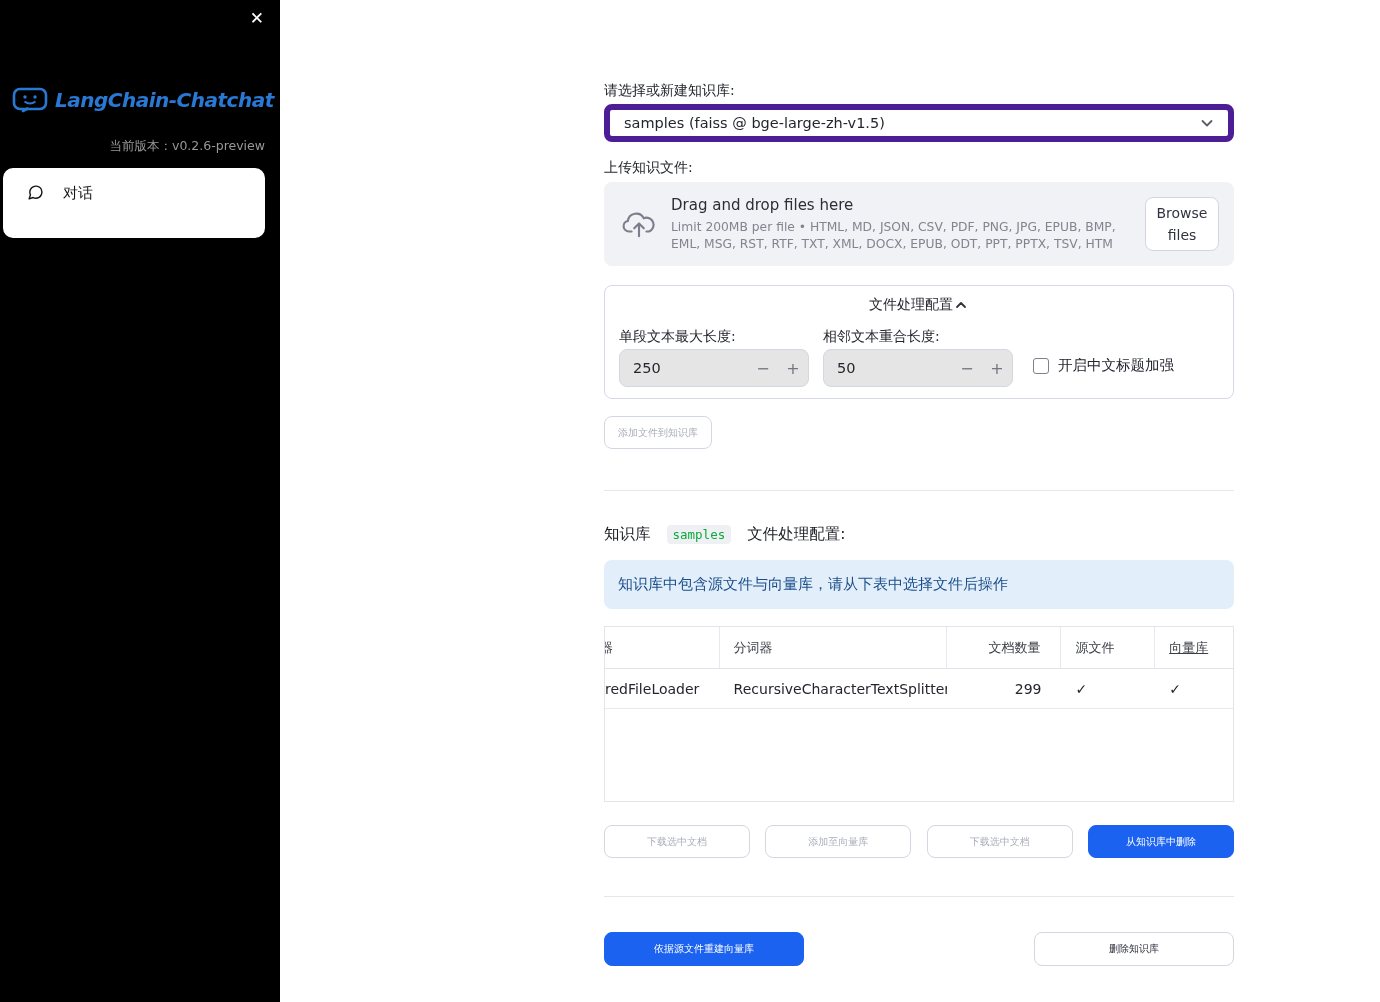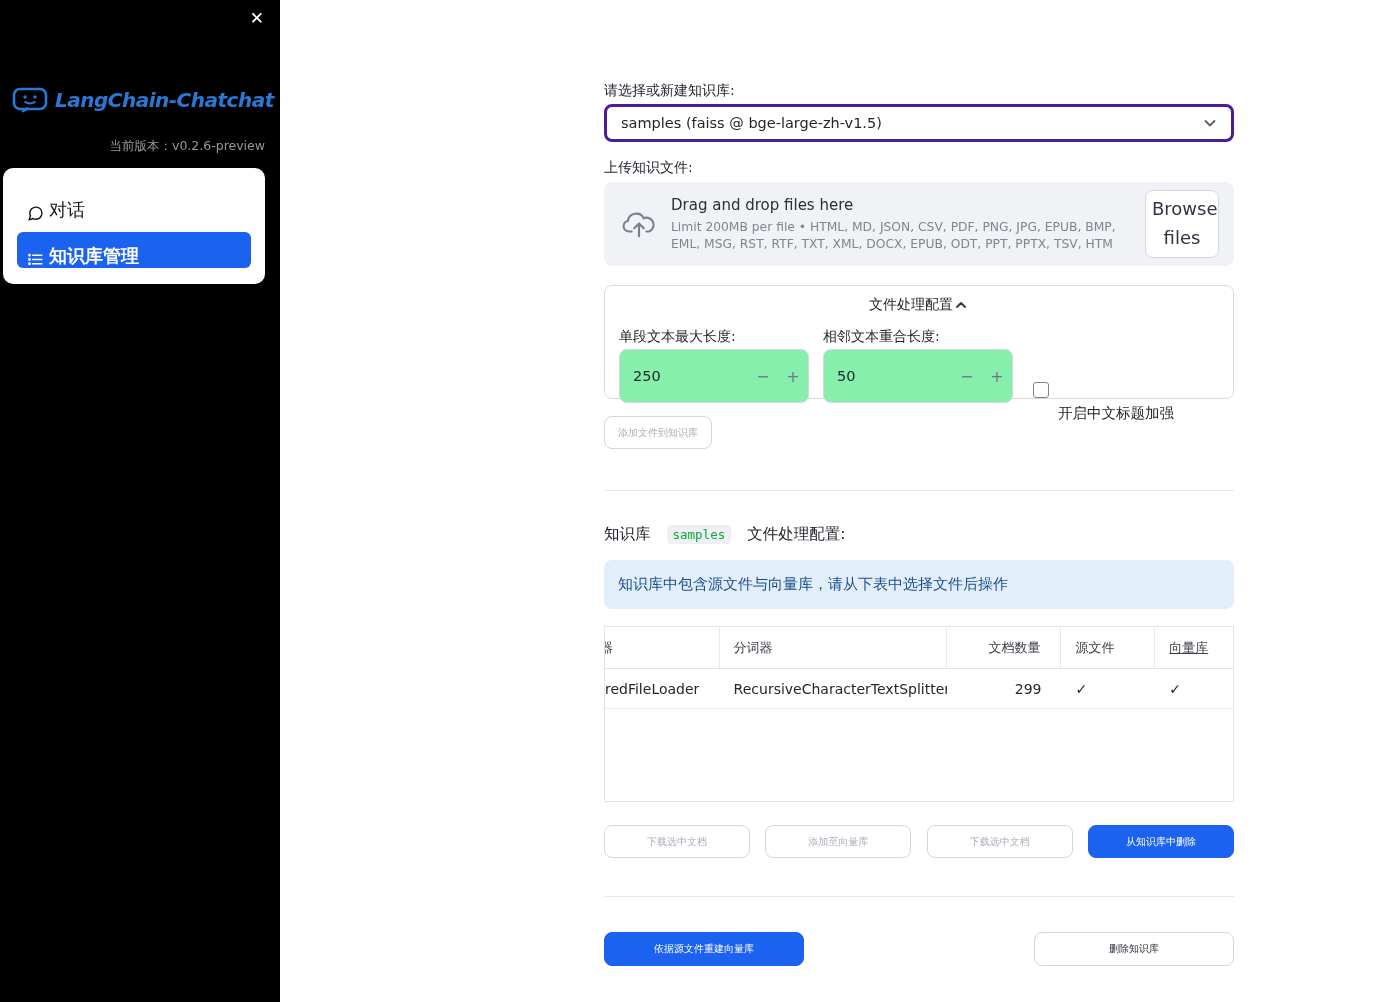--- a/index.html
+++ b/index.html
@@ -34,91 +34,91 @@
   .version {
     position: absolute; top: 138px; right: 15px;
     color: #989898; font-size: 12.5px;
   }
   .menu-card {
     position: absolute; top: 168px; left: 3px; width: 262px;
     background: #ffffff; border-radius: 10px;
     padding: 16px 14px;
   }
   .menu-item {
-    display: flex; align-items: flex-end; gap: 5px;
+    display: flex; align-items: flex-start; gap: 19px;
     height: 38px; padding: 0 10px; border-radius: 6px;
-    font-size: 18px; color: #141414; cursor: pointer;
+    font-size: 15px; color: #141414; cursor: pointer;
   }
   .menu-item.active {
     margin-top: 10px; height: 36px;
     background: #1b62f0; color: #ffffff; font-weight: bold;
   }
   .mi-icon { display: flex; align-items: center; }
 
   
   .main { position: absolute; left: 604px; top: 0; width: 630px; height: 1002px; }
   .field-label { position: absolute; left: 0; font-size: 14px; color: #24262e; }
   .lbl-kb { top: 82px; }
   .lbl-upload { top: 159px; }
 
   .selectbox {
     position: absolute; top: 104px; left: 0; width: 630px; height: 38px;
-    background: #fff; border: 3px solid #4c1d95; border-radius: 8px;
+    background: #fff; border: 6px solid #4c1d95; border-radius: 8px;
     display: flex; align-items: center; padding: 0 12px 0 14px; cursor: pointer;
   }
   .select-value { flex: 1; font-size: 14.5px; color: #24262e; }
 
   .dropzone {
     position: absolute; top: 182px; left: 0; width: 630px; height: 84px;
     background: #f0f2f6; border-radius: 8px;
     display: flex; align-items: center; padding: 0 15px 0 18px;
   }
   .dz-icon { margin-right: 15px; display: flex; }
   .dz-text { flex: 1; padding-right: 10px; }
   .dz-title { font-size: 15px; color: #2c2e36; }
   .dz-limit { font-size: 12.3px; color: #81858f; line-height: 1.35; margin-top: 5px; }
   .browse-btn {
     width: 74px; min-height: 52px; margin-left: auto;
     background: #fff; border: 1px solid #d2d6de; border-radius: 8px;
-    font-family: inherit; font-size: 18px; color: #31333f;
+    font-family: inherit; font-size: 14px; color: #31333f;
     line-height: 1.6; text-align: center; cursor: pointer; padding: 4px 6px;
   }
 
   .expander {
     position: absolute; top: 285px; left: 0; width: 630px; height: 114px;
     border: 1px solid #d4dae3; border-radius: 8px; background: #fff;
   }
   .exp-header {
     height: 38px; display: flex; align-items: center; justify-content: center;
     padding: 0 14px; font-size: 14px; color: #24262e; cursor: pointer;
   }
   .num-label { position: absolute; top: 42px; font-size: 14px; color: #24262e; }
   .lbl-chunk { left: 14px; }
   .lbl-overlap { left: 218px; }
   .num-input {
-    position: absolute; top: 63px; width: 190px; height: 54px;
-    border: 1px solid #d3d7df; border-radius: 8px; background: #86efac;
+    position: absolute; top: 63px; width: 190px; height: 38px;
+    border: 1px solid #d3d7df; border-radius: 8px; background: #e5e5e5;
     display: flex; align-items: center; padding-left: 13px;
   }
   .ni-chunk { left: 14px; }
   .ni-overlap { left: 218px; }
   .ni-value { flex: 1; font-size: 14.5px; color: #24262e; }
   .ni-btn {
     width: 30px; text-align: center; font-size: 16px; color: #73777f; cursor: pointer;
     user-select: none;
   }
   .checkbox-row {
     position: absolute; left: 428px; top: 70px;
     display: flex; align-items: center; cursor: pointer;
   }
   .checkbox {
     width: 16px; height: 16px; border: 1.5px solid #7d818d; border-radius: 3px;
     background: #fff; display: inline-block;
   }
-  .cb-label { font-size: 14.5px; color: #24262e; margin-left: 9px; margin-top: 48px; }
+  .cb-label { font-size: 14.5px; color: #24262e; margin-left: 9px; }
 
   .btn {
     font-family: inherit; font-size: 10px; border-radius: 8px;
     border: 1px solid #d3d7df; background: #fff; color: #31333f;
     cursor: pointer; display: flex; align-items: center; justify-content: center;
   }
   .btn.disabled { color: #a9aeb9; }
   .btn.primary { background: #1b62f0; border-color: #1b62f0; color: #fff; }
 
   .add-btn { position: absolute; top: 416px; left: 0; height: 33px; padding: 0 13px; }
@@ -202,33 +202,20 @@
 
   <div class="menu-card">
     <div class="menu-item">
       <span class="mi-icon">
         <svg width="17" height="17" viewBox="0 0 24 24">
           <path d="M21 11.5a8.38 8.38 0 0 1-.9 3.8 8.5 8.5 0 0 1-7.6 4.7 8.38 8.38 0 0 1-3.8-.9L3 21l1.9-5.7a8.38 8.38 0 0 1-.9-3.8 8.5 8.5 0 0 1 4.7-7.6 8.38 8.38 0 0 1 3.8-.9h.5a8.48 8.48 0 0 1 8 8v.5z" fill="none" stroke="#141414" stroke-width="2" stroke-linejoin="round"></path>
         </svg>
       </span>
       <span>对话</span>
     </div>
-    <div class="menu-item active">
-      <span class="mi-icon">
-        <svg width="17" height="17" viewBox="0 0 24 24" fill="none" stroke="#ffffff" stroke-width="2" stroke-linecap="round">
-          <line x1="8" y1="6" x2="21" y2="6"></line>
-            <line x1="8" y1="12" x2="21" y2="12"></line>
-            <line x1="8" y1="18" x2="21" y2="18"></line>
-          <circle cx="3.5" cy="6" r="1" fill="#fff"></circle>
-            <circle cx="3.5" cy="12" r="1" fill="#fff"></circle>
-            <circle cx="3.5" cy="18" r="1" fill="#fff"></circle>
-        </svg>
-      </span>
-      <span>知识库管理</span>
-    </div>
   </div>
 </div>
 
 <div class="main">
 
   <div class="field-label lbl-kb">请选择或新建知识库:</div>
 
   <div class="selectbox">
     <span class="select-value">samples (faiss @ bge-large-zh-v1.5)</span>
     <span class="mi-icon">

